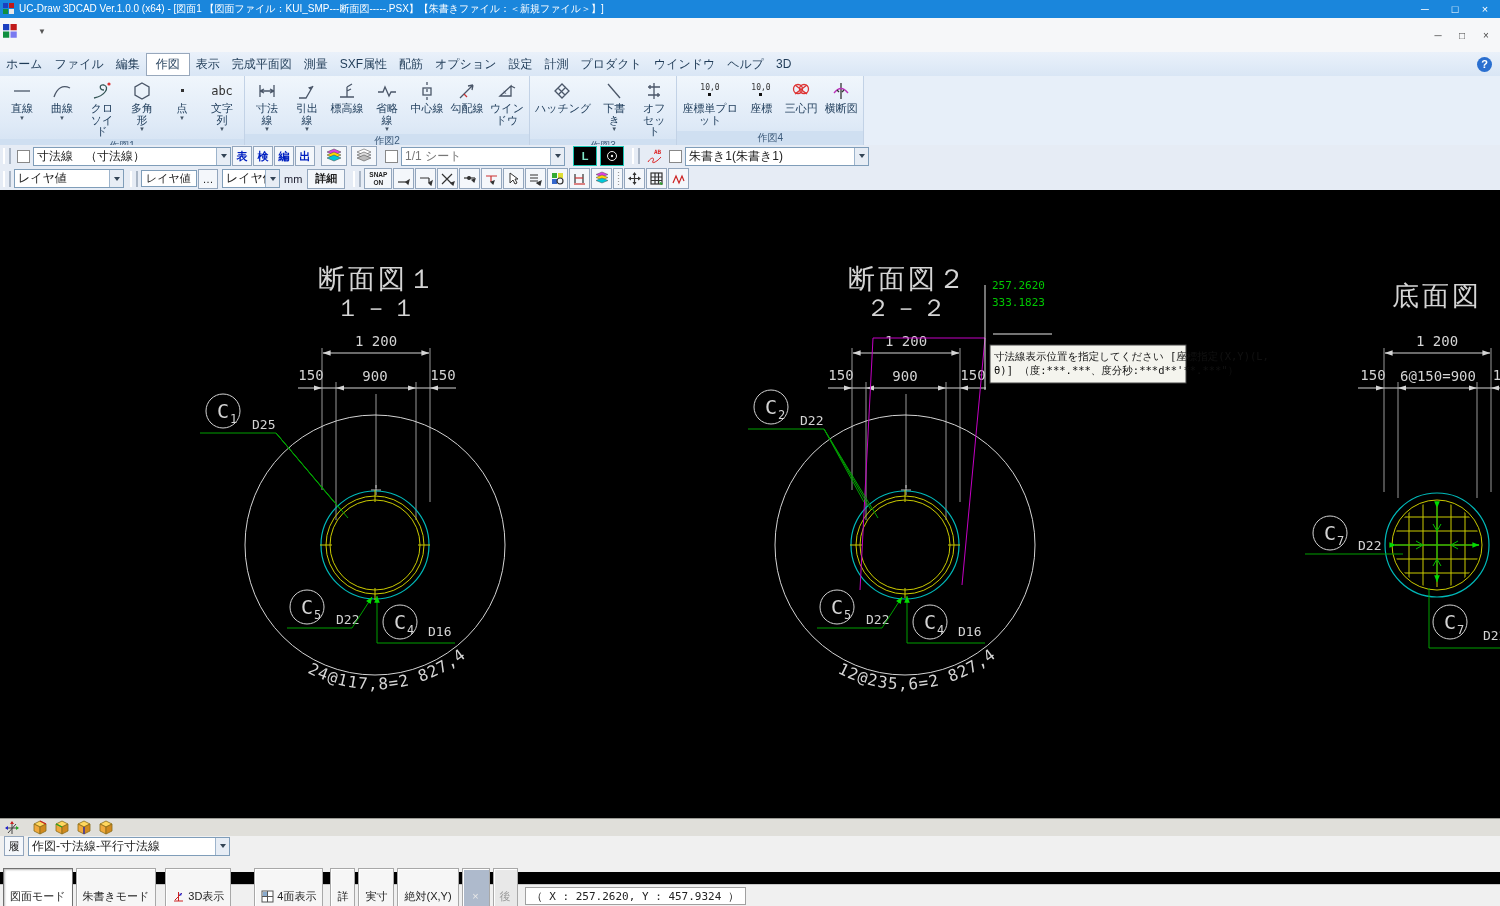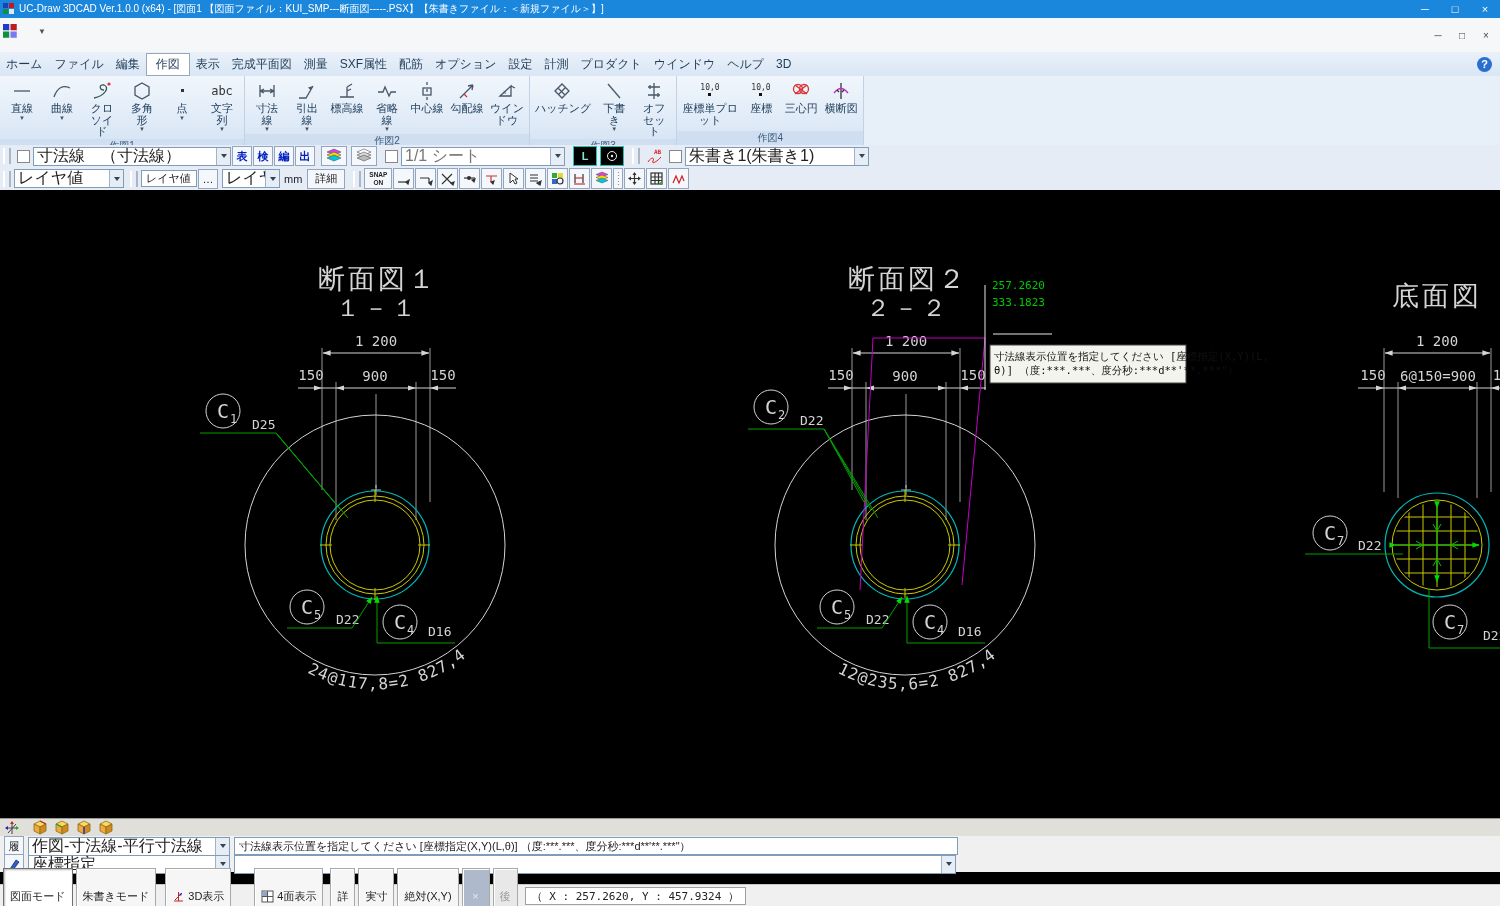--- a/index.html
+++ b/index.html
@@ -37,21 +37,21 @@
   .ricon svg{stroke:#4a5668;fill:none;stroke-width:1.3;}
   .rlabel{font-size:11px;line-height:1.05;text-align:center;color:#23405e;max-width:46px;}
   .rdrop{font-size:6px;color:#456;height:7px;line-height:7px;}
   .rgrouplabel{height:14px;background:#cfdff1;color:#3c5a7a;font-size:10px;text-align:center;line-height:14px;}
   
   .tbar{position:absolute;left:0;width:1500px;background:#e6ecf5;display:flex;align-items:center;}
   #tbar1{top:145px;height:22px;border-bottom:1px solid #cdd8e6;}
   #tbar2{top:167px;height:23px;border-bottom:3px solid #4c1d95;}
   .grip{width:4px;height:16px;border-left:2px solid #fff;border-right:2px solid #aab6c6;margin:0 3px;}
   .chk{width:11px;height:11px;background:#fff;border:1px solid #888;margin:0 3px;}
-  .combo{height:17px;background:#fff;border:1px solid #7f9db9;display:flex;align-items:center;font-size:16px;}
+  .combo{height:17px;background:#fff;border:1px solid #7f9db9;display:flex;align-items:center;font-size:12px;}
   .combo .cval{flex:1;padding:0 3px;white-space:nowrap;overflow:hidden;}
   .combo .carr{width:13px;height:100%;background:#e7edf5;border-left:1px solid #9db4cc;display:flex;align-items:center;justify-content:center;}
   .combo .carr i{width:0;height:0;border:3px solid transparent;border-top:4px solid #345;margin-top:3px;}
   .tbtn{height:18px;min-width:18px;background:#f4f7fb;border:1px solid #93a6bd;display:flex;
         align-items:center;justify-content:center;margin-left:1px;font-size:11px;}
   .tbtn.kanji{color:#0020c0;font-weight:bold;}
   .tbtn.black{background:#000;border:1px solid #19c5b4;}
   .snapbtn{height:19px;width:26px;background:#f4f7fb;border:1px solid #93a6bd;font-size:6.5px;font-weight:bold;
            line-height:1.1;text-align:center;display:flex;align-items:center;justify-content:center;}
   .sicon{height:19px;width:19px;background:#f4f7fb;border:1px solid #93a6bd;display:flex;align-items:center;justify-content:center;margin-left:1px;}
@@ -416,21 +416,21 @@
     <span class="grip" style="margin-left:6px"></span>
     <span class="cfield" style="width:46px;height:15px">レイヤ値</span>
     <span class="tbtn" style="width:14px">…</span>
     <span class="combo" style="width:56px;margin-left:4px">
       <span class="cval">レイヤ値</span>
         <span class="carr">
           <i></i>
         </span>
     </span>
     <span class="lbl">mm</span>
-    <span class="tbtn" style="width:36px;font-weight:normal">詳細</span>
+    <span class="tbtn" style="width:36px;font-weight:bold">詳細</span>
     <span class="grip" style="margin-left:8px"></span>
     <span class="snapbtn">SNAP ON</span>
     <span class="sicon">
         <svg width="15" height="15">
           <path d="M2,11 h8"></path>
           <path d="M10,11 l3,-2 -1,4 z" fill="#333"></path>
         </svg>
       </span>
     <span class="sicon">
         <svg width="15" height="15">
@@ -738,41 +738,20 @@
 
   <div id="cmd">
     <div class="cmdrow" style="top:1px">
       <span class="tbtn" style="width:18px;margin-left:4px">履</span>
       <span class="combo" style="width:200px;margin-left:4px">
         <span class="cval">作図-寸法線-平行寸法線</span>
           <span class="carr">
             <i></i>
           </span>
       </span>
-      <span class="cfield" style="width:714px;margin-left:4px">寸法線表示位置を指定してください [座標指定(X,Y)(L,θ)] （度:***.***、度分秒:***d**'**.***"）</span>
-    </div>
-    <div class="cmdrow" style="top:19px">
-      <span class="tbtn" style="width:18px;margin-left:4px">
-        <svg width="13" height="13">
-            <path d="M2,11 L8,2 11,4 5,12 z" fill="#2a5fd0" stroke="#123" stroke-width="0.7"></path>
-            <path d="M2,11 l-1,3 3,-1" fill="#8ac"></path>
-          </svg>
-      </span>
-      <span class="combo" style="width:200px;margin-left:4px">
-        <span class="cval">座標指定</span>
-          <span class="carr">
-            <i></i>
-          </span>
-      </span>
-      <span class="combo" style="width:720px;margin-left:4px">
-        <span class="cval"></span>
-          <span class="carr">
-            <i></i>
-          </span>
-      </span>
     </div>
   </div>
 
   <div id="statusbar">
     <span class="sbtn active">図面モード</span>
     <span class="sbtn">朱書きモード</span>
     <span class="sbtn" style="margin-left:6px">
       <svg width="13" height="13" style="margin-right:3px">
           <path d="M6.5,2 V11 M2,11 H11 M3,10 L10,3" stroke="#c22" fill="none"></path>
           <path d="M10,3 l-3,1 2,2 z" fill="#22c"></path>

